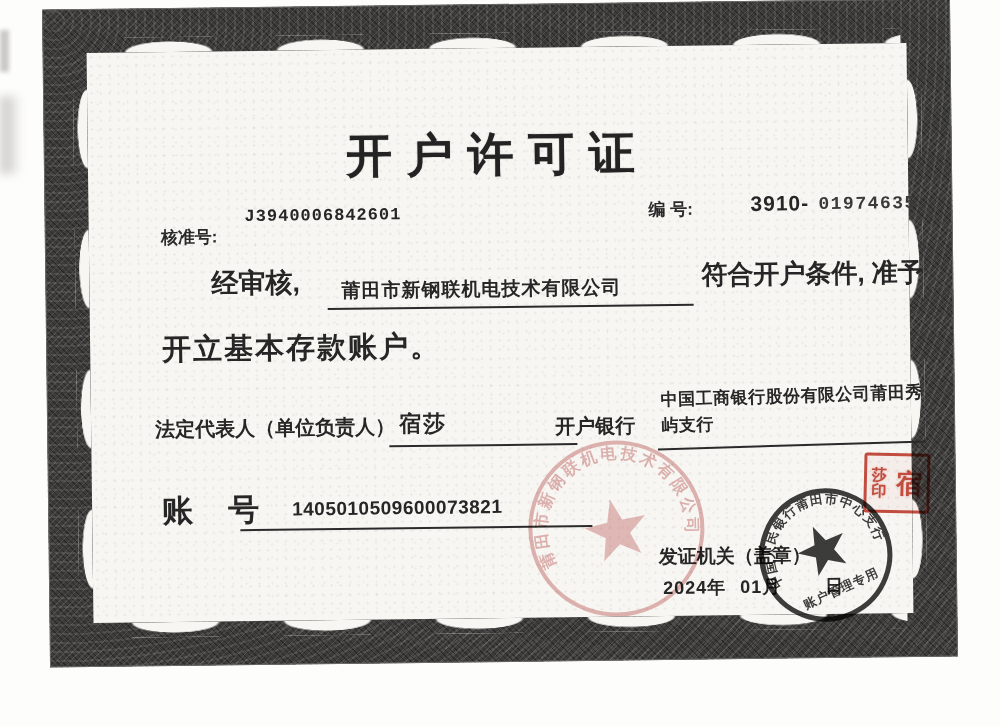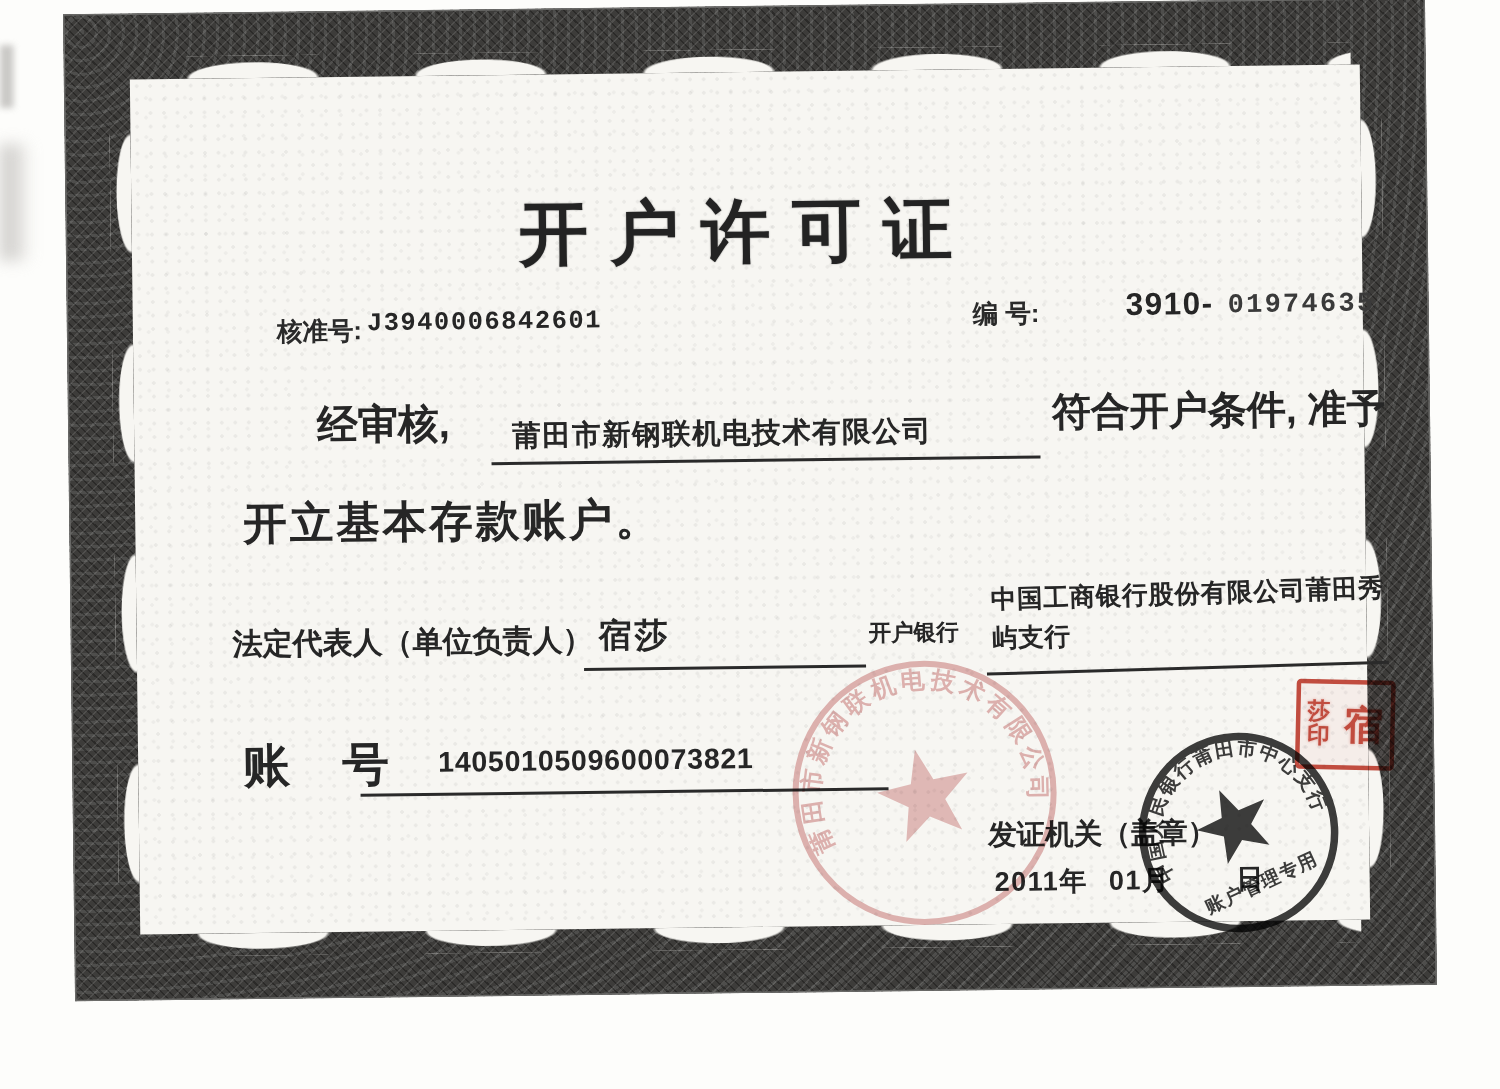--- a/index.html
+++ b/index.html
@@ -50,38 +50,38 @@
 
   .abs{position:absolute;}
   .cert-title{
     left:0;right:0;top:76px;text-align:center;
     font-size:46px;font-weight:900;letter-spacing:.32em;color:#232323;
     text-shadow:0 0 1px rgba(0,0,0,.55);
   }
   .lbl{font-weight:700;color:#2a2a2a;}
   .mono{font-family:"Liberation Mono","DejaVu Sans Mono",monospace;}
 
-  .approval-label{left:72px;top:158px;font-size:17px;margin-left:24px;}
+  .approval-label{left:72px;top:174px;font-size:17px;}
   .approval-value{left:156px;top:156px;font-size:17px;font-weight:700;letter-spacing:1px;}
   .serial-label{left:560px;top:152px;font-size:17px;}
   .serial-prefix{left:662px;top:147px;font-size:21px;font-weight:800;letter-spacing:1px;text-align:right;}
   .serial-number{left:730px;top:150px;font-size:18px;font-weight:600;letter-spacing:1.5px;color:#3a3a3a;}
 
   .review-label{left:122px;top:214px;font-size:27px;font-weight:800;}
   .company-box{left:238px;top:212px;width:366px;height:46px;border-bottom:2px solid #2a2a2a;}
   .company-name{position:absolute;left:14px;bottom:4px;font-size:19px;font-weight:800;letter-spacing:1px;white-space:nowrap;}
   .review-suffix{left:612px;top:212px;font-size:26px;font-weight:800;white-space:nowrap;}
 
   .account-type{left:72px;top:278px;font-size:29px;font-weight:800;letter-spacing:2px;}
 
   .legal-label{left:64px;top:364px;font-size:20px;font-weight:800;white-space:nowrap;}
   .legal-box{left:298px;top:356px;width:188px;height:40px;border-bottom:2px solid #2a2a2a;}
   .legal-name{position:absolute;left:10px;bottom:6px;font-size:22px;font-weight:700;letter-spacing:2px;}
 
-  .bank-label{left:488px;top:366px;font-size:15px;font-weight:800;white-space:nowrap;}
+  .bank-label{left:464px;top:366px;font-size:20px;font-weight:800;white-space:nowrap;}
   .bank-box{left:566px;top:338px;width:268px;height:62px;border-bottom:2px solid #2a2a2a;transform:rotate(-1deg);}
   .bank-line1{position:absolute;left:4px;top:2px;font-size:17px;font-weight:800;white-space:nowrap;letter-spacing:.5px;}
   .bank-line2{position:absolute;left:4px;top:28px;font-size:17px;font-weight:800;letter-spacing:.5px;}
 
   .acct-label{left:70px;top:438px;font-size:31px;font-weight:800;letter-spacing:2px;white-space:nowrap;}
   .acct-box{left:148px;top:430px;width:352px;height:48px;border-bottom:2px solid #2a2a2a;}
   .acct-number{position:absolute;left:52px;bottom:8px;font-size:19px;font-weight:700;letter-spacing:.5px;}
 
   .issuer-label{left:566px;top:498px;font-size:19px;font-weight:800;white-space:nowrap;}
   .date-row{left:570px;top:530px;font-size:18px;font-weight:700;white-space:nowrap;letter-spacing:1px;}
@@ -143,21 +143,21 @@
       <span class="bank-line2">屿支行</span>
     </div>
 
     <span class="abs acct-label">账　号</span>
     <div class="abs acct-box">
       <span class="acct-number">1405010509600073821</span>
     </div>
 
     <span class="abs issuer-label">发证机关（盖章）</span>
     <div class="abs date-row">
-      <span>2011</span><span>年</span><span class="gap-s"></span><span>01</span><span>月</span><span class="gap-l"></span><span>日</span>
+      <span>2024</span><span>年</span><span class="gap-s"></span><span>01</span><span>月</span><span class="gap-l"></span><span>日</span>
     </div>
 
     <svg class="stamp company-seal" viewBox="0 0 200 200">
       <defs>
         <path id="arcCompany" d="M32.4,118.1 A70,70 0 1 1 167.6,118.1"></path>
       </defs>
       <circle cx="100" cy="100" r="86" fill="none" stroke="#c96f6f" stroke-width="4"></circle>
       <g transform="translate(100,103) scale(1.25)">
         <path d="M0,-26 L-6.17,-8.49 L-24.7,-8.03 L-9.99,3.24 L-15.28,21.03 L0,10.5 L15.28,21.03 L9.99,3.24 L24.7,-8.03 L6.17,-8.49 Z" fill="#cf8080"></path>
       </g>

